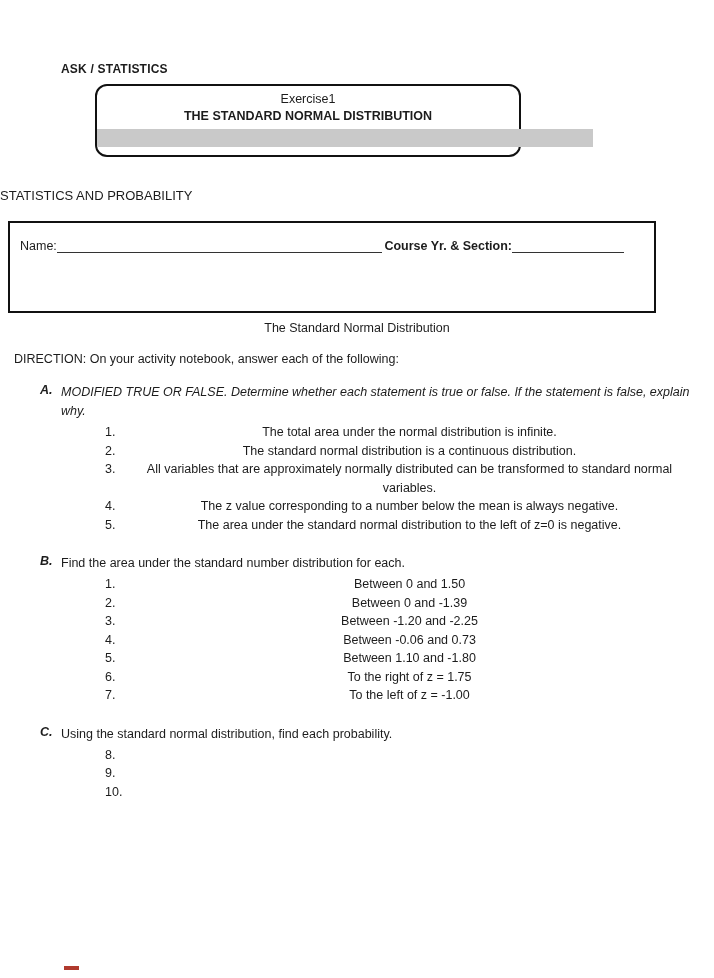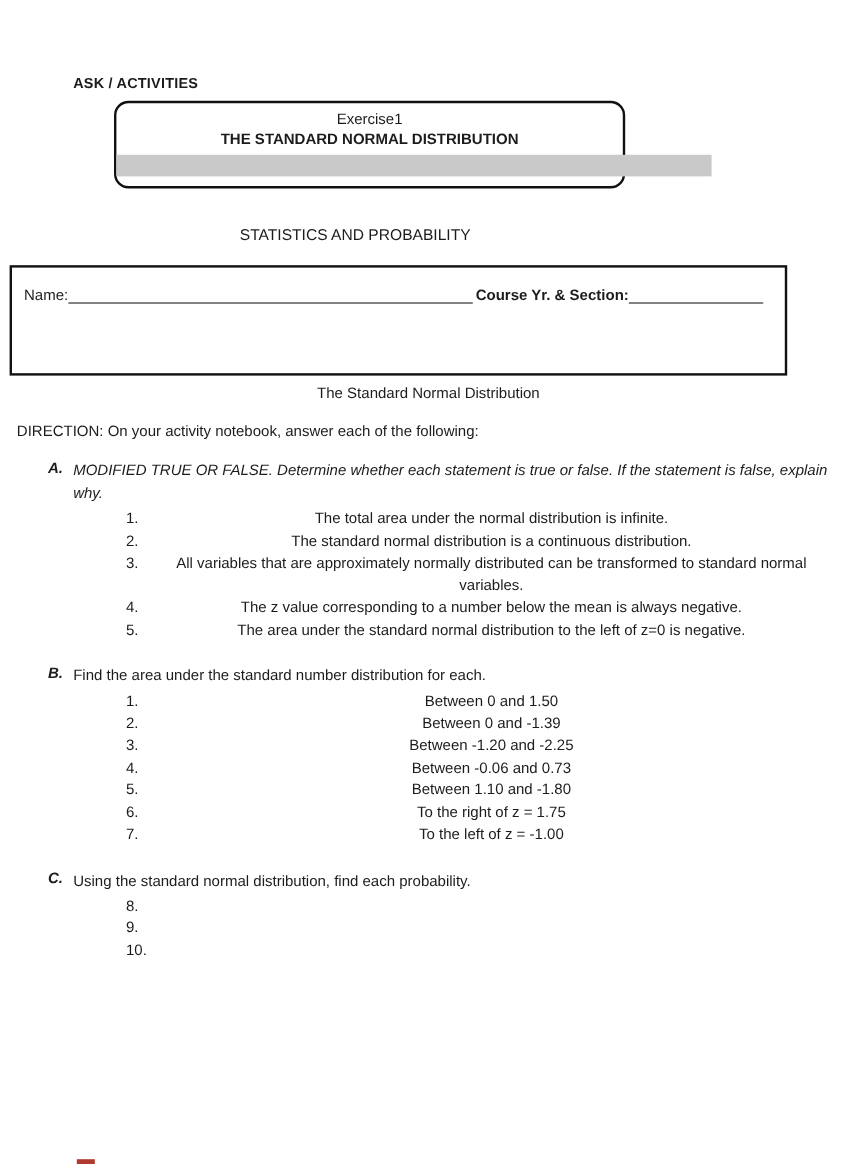--- a/index.html
+++ b/index.html
@@ -40,31 +40,30 @@
     margin: 4px auto 0 auto;
     width: 496px;
     height: 18px;
     background: #c9c9c9;
   }
   .subject-title {
     position: absolute;
     top: 188px;
     left: 0;
     width: 592px;
-    text-align: center;
     font-size: 13px;
   }
   .form-box {
     position: absolute;
     left: 8px;
     top: 221px;
     width: 648px;
     height: 92px;
     border: 2.5px solid #111;
-    padding: 12px 12px 0 10px;
+    padding: 12px 24px 0 10px;
   }
   .form-row { display: flex; align-items: flex-end; height: 18px; }
   .form-row + .form-row { margin-top: 11px; }
   .blank-line {
     display: inline-block;
     border-bottom: 1.2px solid #333;
     height: 14px;
   }
   .lbl { white-space: nowrap; }
   .lbl.semibold { font-weight: 700; }
@@ -109,21 +108,21 @@
     top: 966px;
     width: 15px;
     height: 4px;
   }
 </style>
 </head>
 <body>
 
 <div class="page">
 
-  <div class="header-label">ASK / ACTIVITIES</div>
+  <div class="header-label">ASK / STATISTICS</div>
 
   <div class="exercise-box">
     <div class="exercise-line1">Exercise1</div>
     <div class="exercise-line2">THE STANDARD NORMAL DISTRIBUTION</div>
     <div class="exercise-graybar" style="background: rgb(201, 201, 201);"></div>
   </div>
 
   <div class="subject-title">STATISTICS AND PROBABILITY</div>
 
   <div class="form-box">

